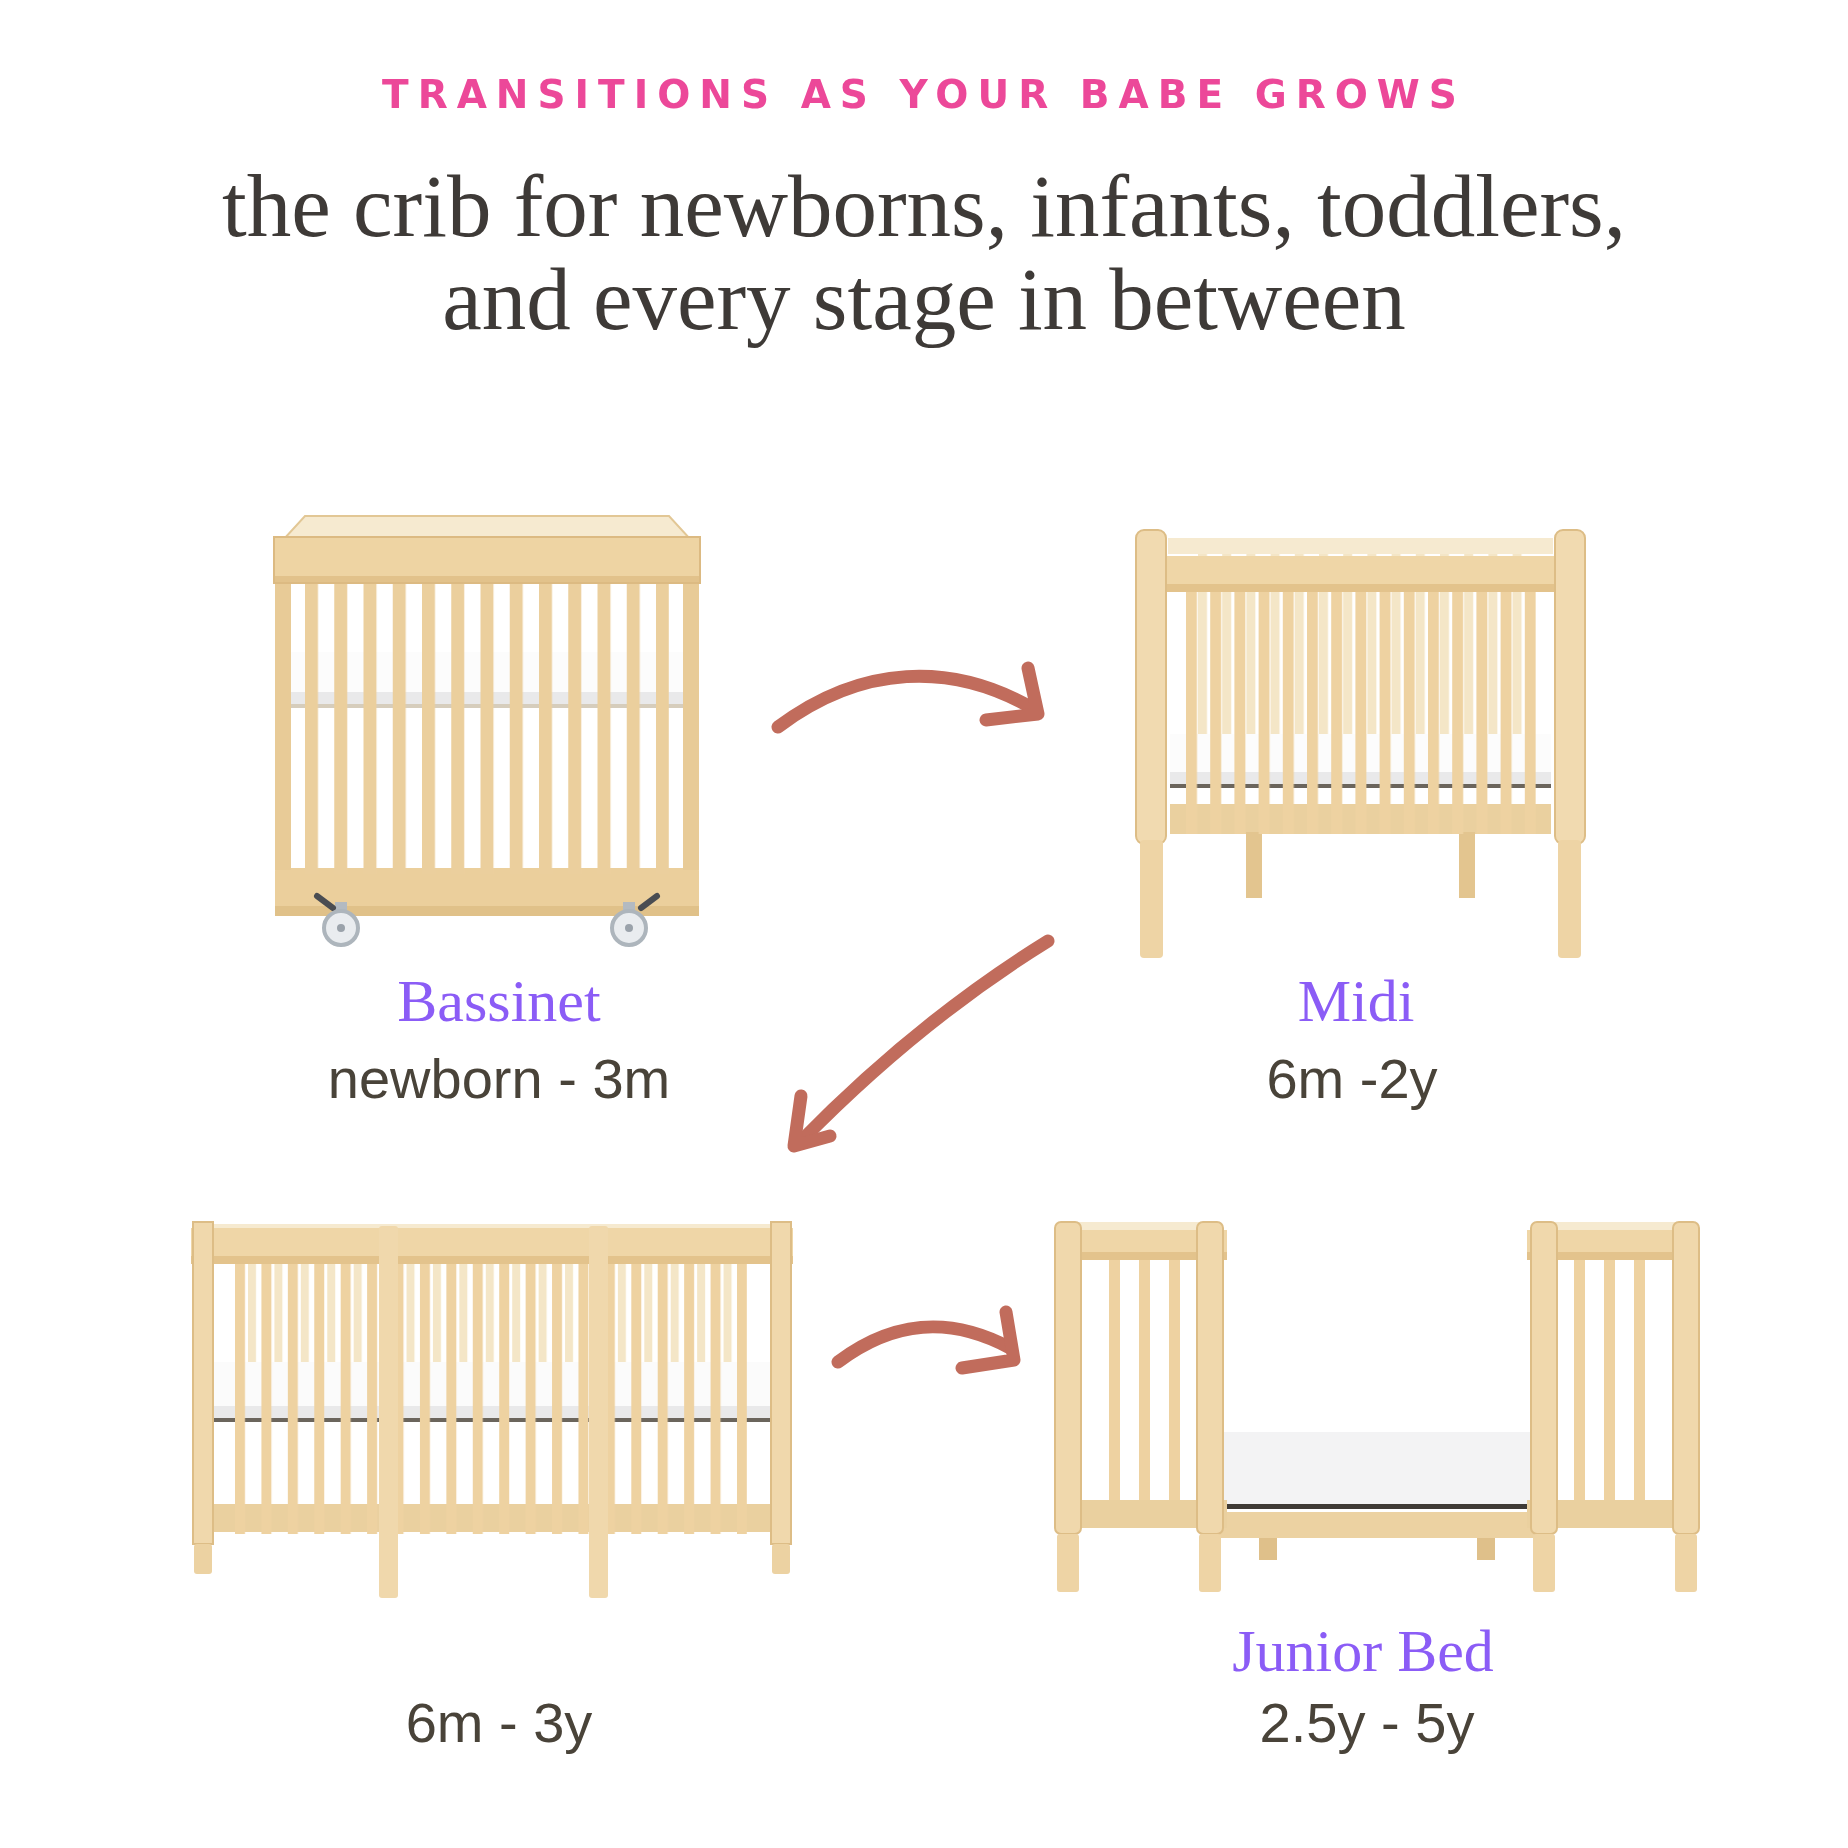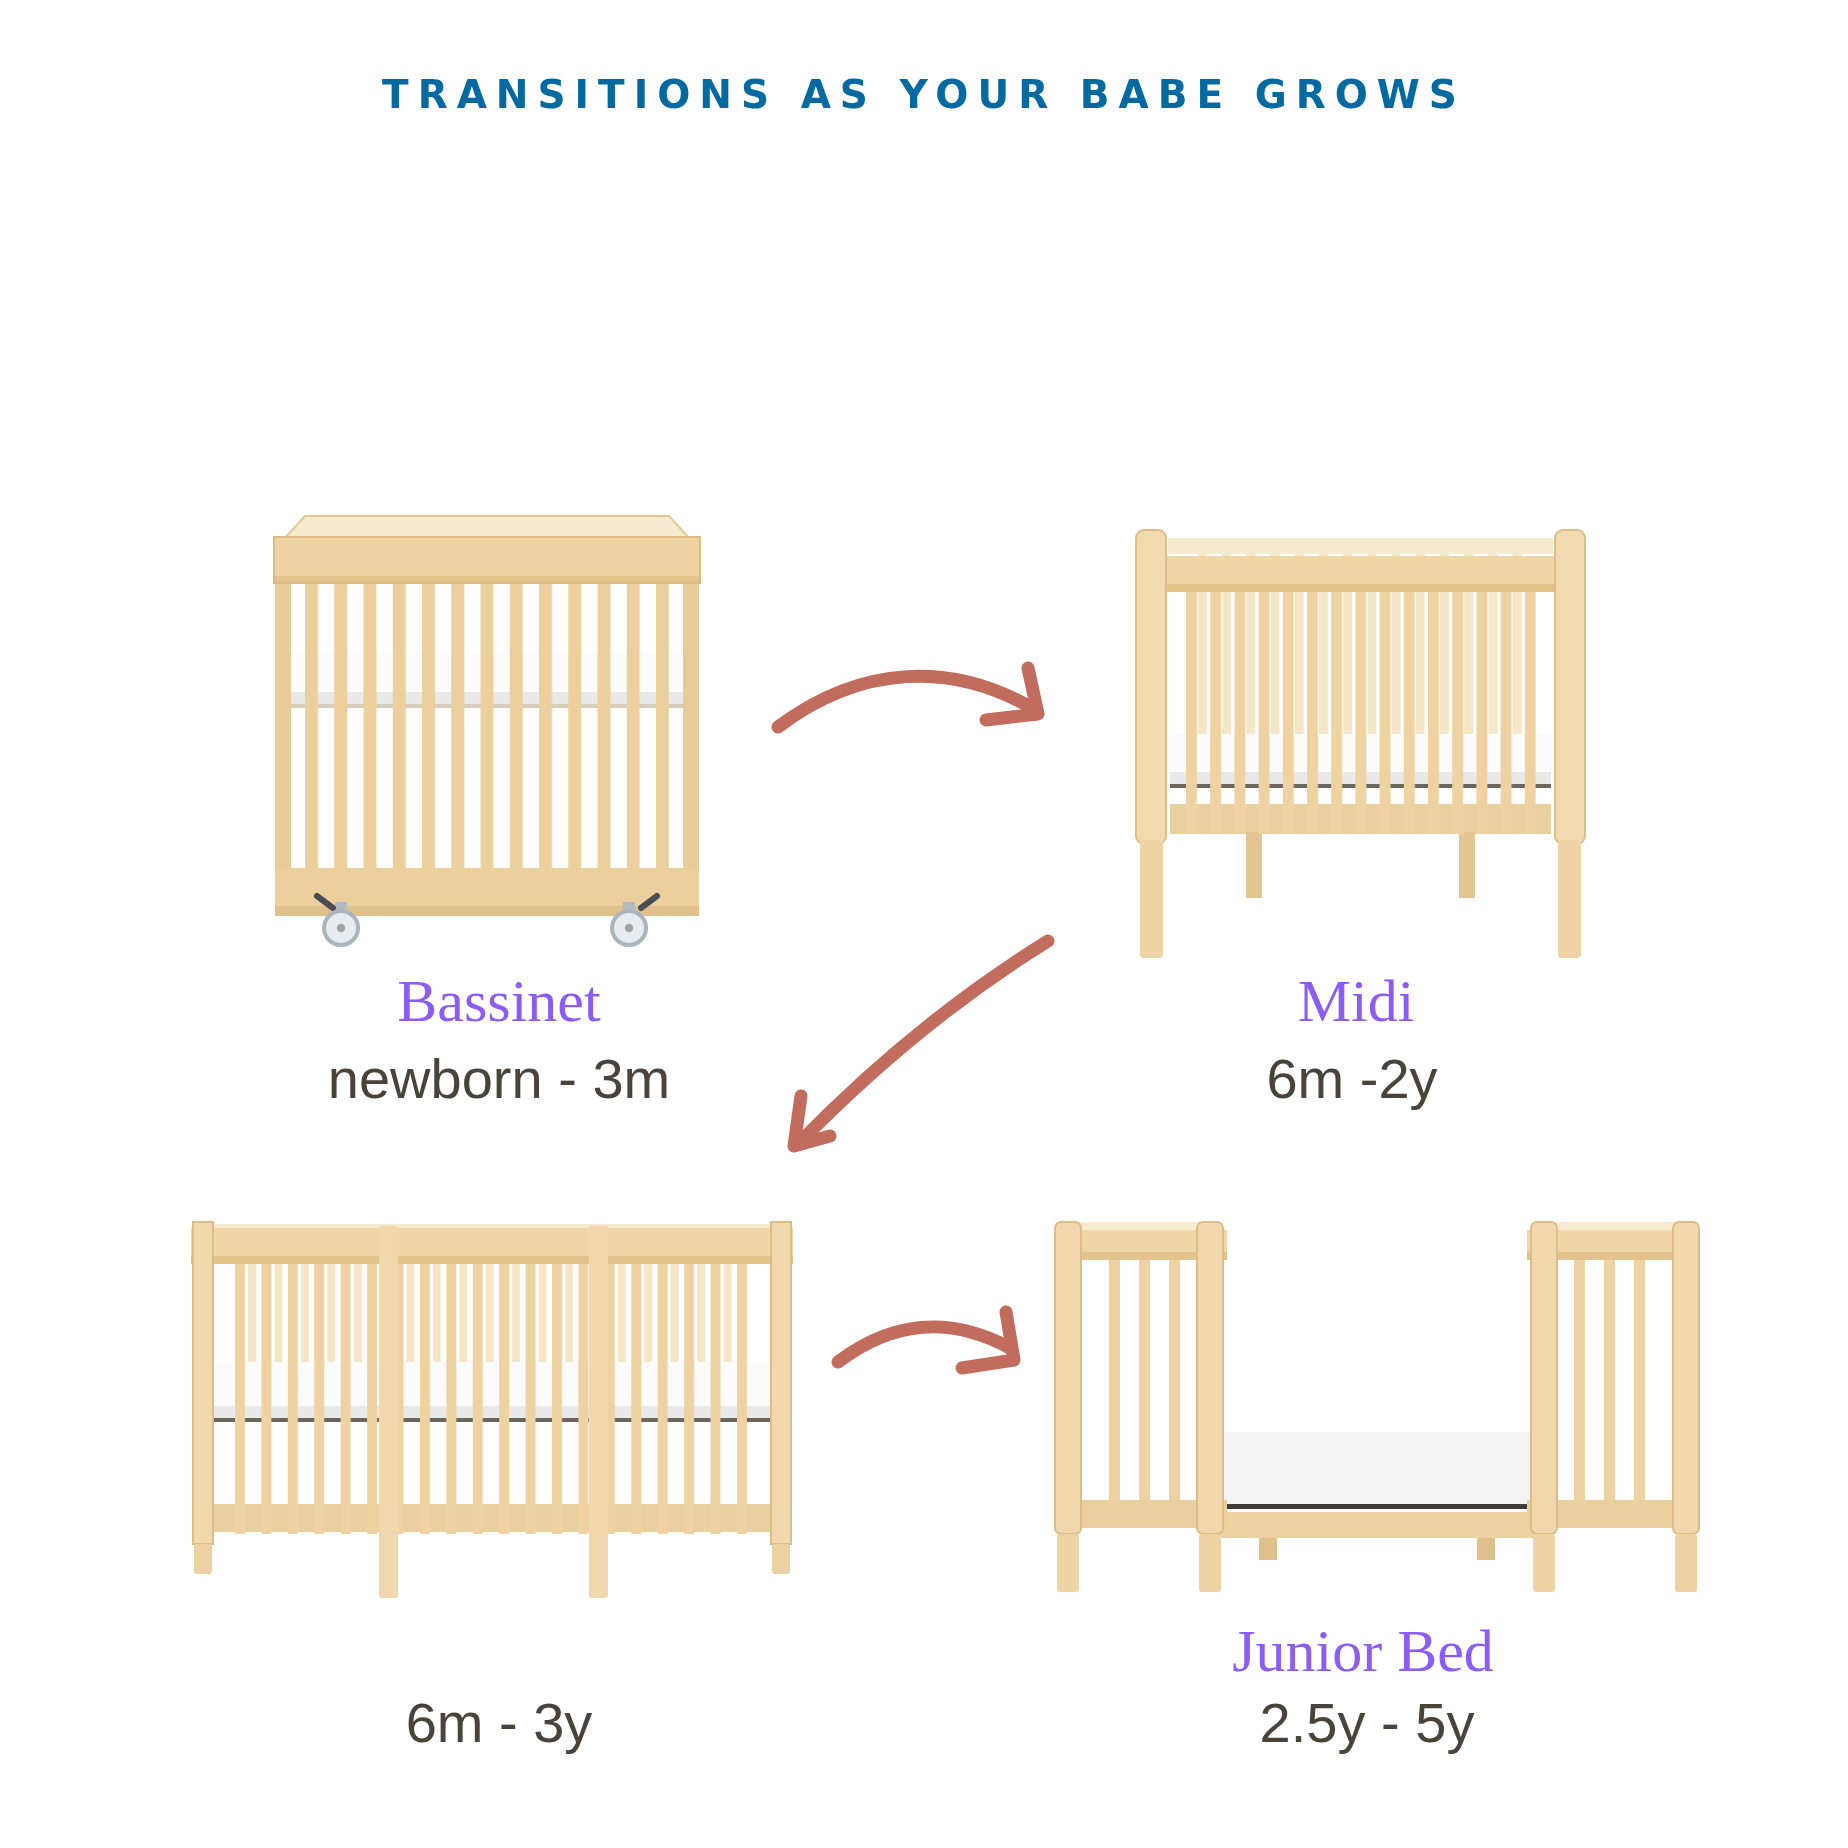--- a/index.html
+++ b/index.html
@@ -3,21 +3,21 @@
 <meta charset="utf-8">
 <style>
   html,body{margin:0;padding:0;background:#ffffff;}
   .canvas{
     position:relative;width:1848px;height:1848px;background:#ffffff;overflow:hidden;
     font-family:"Liberation Sans",sans-serif;
   }
   .eyebrow{
     position:absolute;top:72px;left:0;width:100%;text-align:center;
     font-family:"DejaVu Sans",sans-serif;font-weight:bold;font-size:39px;
-    letter-spacing:9px;color:#0369a1;white-space:nowrap;
+    letter-spacing:9px;color:#ec4899;white-space:nowrap;
   }
   .title{
     position:absolute;top:160px;left:0;width:100%;text-align:center;
     font-family:"Liberation Serif",serif;font-weight:normal;
     font-size:89px;line-height:93px;color:#3e3a37;
   }
   .stage-name{
     position:absolute;transform:translateX(-50%);
     font-family:"Liberation Serif",serif;font-size:60px;color:#8b5cf6;white-space:nowrap;margin-top:23px;
   }
@@ -31,20 +31,24 @@
   }
   svg.illu{position:absolute;}
   #arrows{position:absolute;left:0;top:0;pointer-events:none;}
 </style>
 </head>
 <body>
 
 <div class="canvas">
 
   <div class="eyebrow">TRANSITIONS AS YOUR BABE GROWS</div>
+  <div class="title">
+    <div>the crib for newborns, infants, toddlers,</div>
+    <div>and every stage in between</div>
+  </div>
 
   <svg class="illu" style="left:273px;top:482px" width="428" height="465" viewBox="0 0 428 465">
     <defs>
       <pattern id="pb" width="29.25" height="465" patternUnits="userSpaceOnUse" patternTransform="translate(32,0)">
         <rect width="13" height="465" fill="#ebcf9d"></rect>
       </pattern>
     </defs>
     <g>
       <polygon points="10,58 418,58 396,34 32,34" fill="#f6ead0" stroke="#e2c795" stroke-width="2"></polygon>
     </g>

